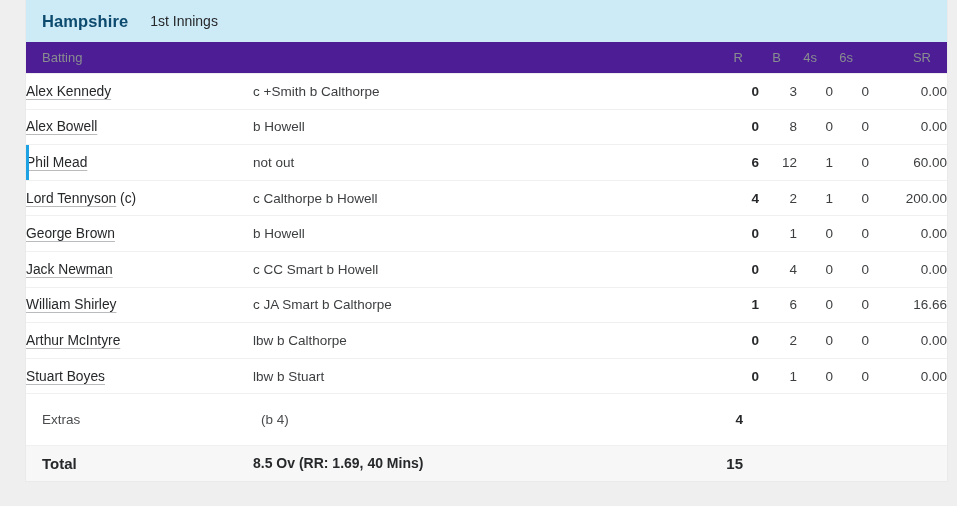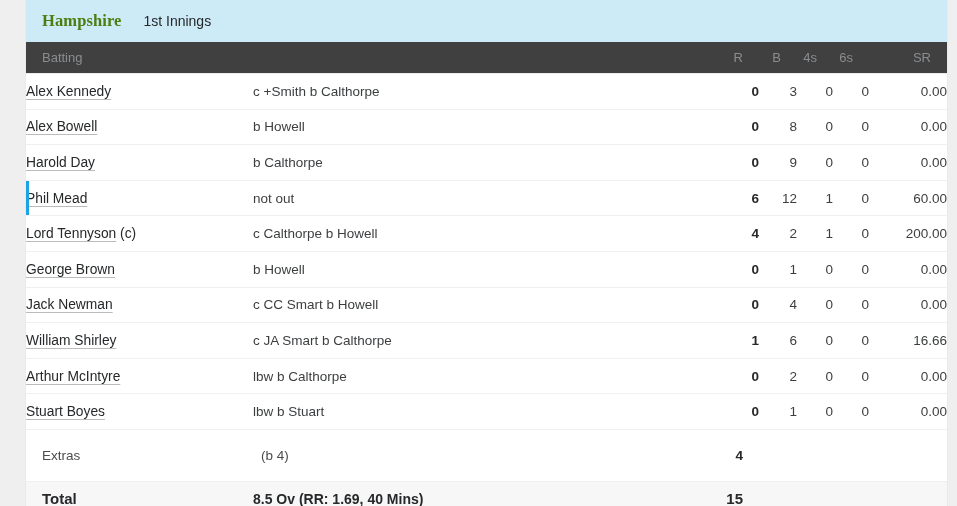--- a/index.html
+++ b/index.html
@@ -35,23 +35,22 @@
     height: 42px;
     background: #cdeaf7;
     display: flex;
     align-items: center;
     padding: 0 0 0 16px;
     box-sizing: border-box;
   }
   .innings-team {
     font-size: 16.5px;
     font-weight: bold;
-    color: #4d7c0f;
+    color: #0c4a6e;
     letter-spacing: 0.1px;
-    font-family: Liberation Serif, serif;
   }
   .innings-label {
     font-size: 14px;
     font-weight: normal;
     color: #26282a;
     margin-left: 22px;
   }
 
   
   table.scorecard {
@@ -62,21 +61,21 @@
 
   table.scorecard col.c-name   { width: 227px; }
   table.scorecard col.c-dis    { width: 468px; }
   table.scorecard col.c-r      { width: 38px; }
   table.scorecard col.c-b      { width: 38px; }
   table.scorecard col.c-4s     { width: 36px; }
   table.scorecard col.c-6s     { width: 36px; }
   table.scorecard col.c-sr     { width: 78px; }
 
   thead th {
-    background: #404040;
+    background: #4c1d95;
     font-size: 13px;
     font-weight: normal;
     color: #8a8d90;
     height: 31px;
     padding: 0;
     border-bottom: 1px solid #ededed;
     text-align: right;
     vertical-align: middle;
   }
   thead th.th-name {
@@ -218,29 +217,20 @@
           </tr>
           <tr class="bat-row">
             <td class="cell-name"><span class="player-link">Alex Bowell</span></td>
             <td class="cell-dismissal">b Howell</td>
             <td class="num runs">0</td>
             <td class="num">8</td>
             <td class="num">0</td>
             <td class="num">0</td>
             <td class="num">0.00</td>
           </tr>
-          <tr class="bat-row">
-            <td class="cell-name"><span class="player-link">Harold Day</span></td>
-            <td class="cell-dismissal">b Calthorpe</td>
-            <td class="num runs">0</td>
-            <td class="num">9</td>
-            <td class="num">0</td>
-            <td class="num">0</td>
-            <td class="num">0.00</td>
-          </tr>
           <tr class="bat-row current">
             <td class="cell-name"><span class="player-link">Phil Mead</span></td>
             <td class="cell-dismissal">not out</td>
             <td class="num runs">6</td>
             <td class="num">12</td>
             <td class="num">1</td>
             <td class="num">0</td>
             <td class="num">60.00</td>
           </tr>
           <tr class="bat-row">

